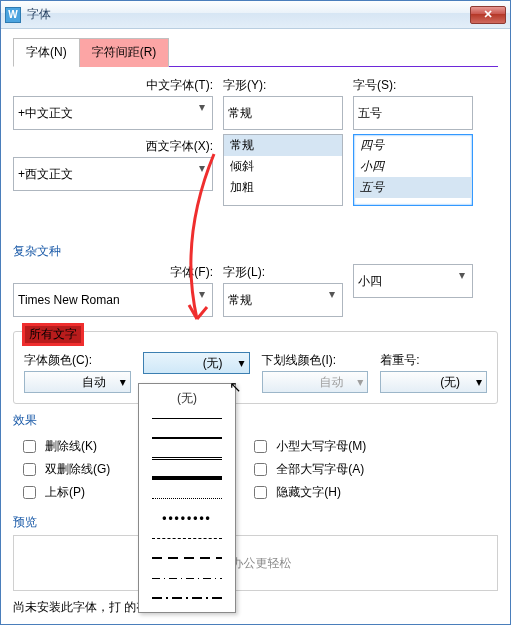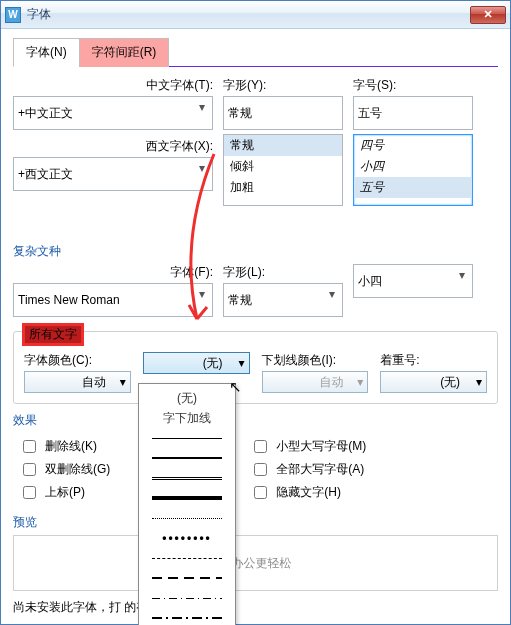--- a/index.html
+++ b/index.html
@@ -230,21 +230,20 @@
       
     </div>
 
     <svg class="redarrow" viewBox="0 0 100 190">
       <path d="M 65 5 Q 30 90 48 170" stroke="#ef2e2e" stroke-width="3" fill="none"></path>
       <path d="M 48 170 L 40 156 M 48 170 L 58 158" stroke="#ef2e2e" stroke-width="3" fill="none"></path>
     </svg>
 
     <div class="droplist">
       <div class="d-item">(无)</div>
-      <div class="d-item">字下加线</div>
       <div class="d-line">
           <div class="ln"></div>
         </div>
       <div class="d-line">
           <div class="ln th2"></div>
         </div>
       <div class="d-line">
           <div class="ln dbl"></div>
         </div>
       <div class="d-line">

